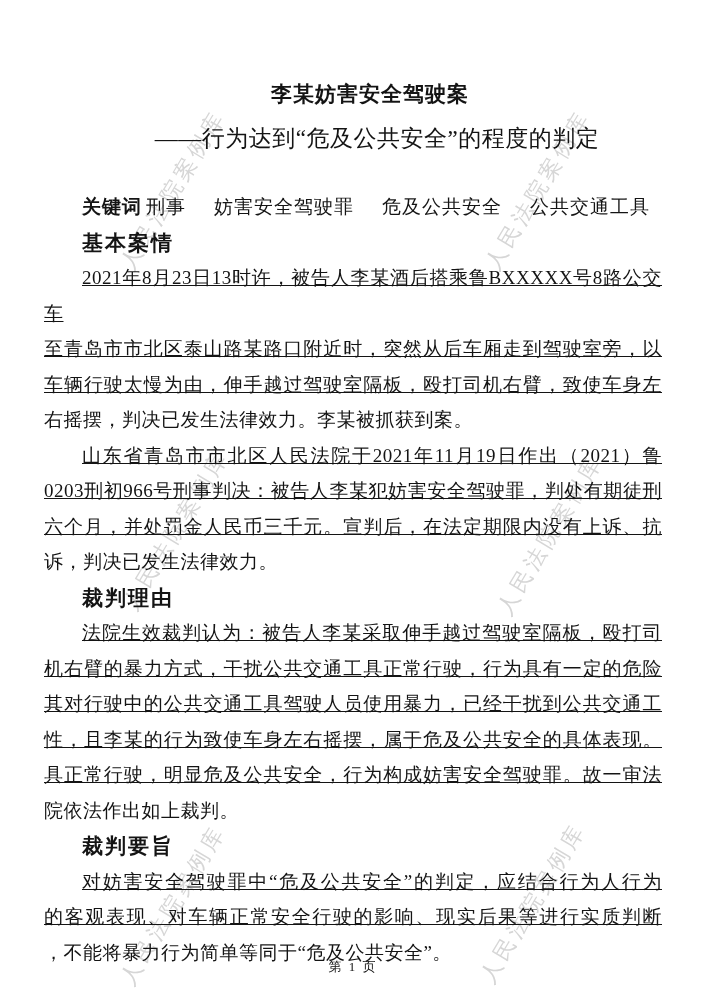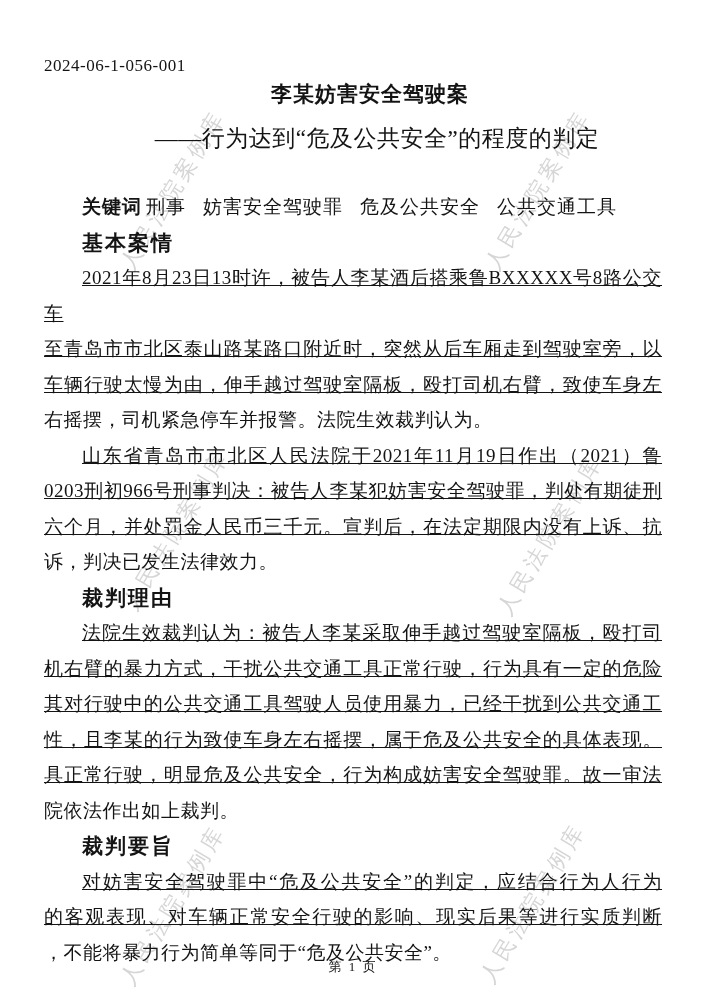--- a/index.html
+++ b/index.html
@@ -77,21 +77,21 @@
   }
   .kw-row { padding-left: 38px; }
   .kw-label {
     font-family: "Liberation Sans", "DejaVu Sans", sans-serif;
     font-weight: bold;
     font-size: 19px;
     letter-spacing: 1px;
     text-align: right;
   }
   .kw-item {
-    margin-left: 17px;
+    margin-left: 28px;
     letter-spacing: 1px;
   }
   .kw-item:first-child { margin-left: 4px; }
   .sec-heading {
     padding-left: 38px;
     font-family: "Liberation Sans", "DejaVu Sans", sans-serif;
     font-weight: bold;
     font-size: 21px;
     letter-spacing: 2px;
   }
@@ -123,33 +123,32 @@
 <div class="page">
   <div class="wm-layer" id="wmLayer">
       <span class="wm" style="left: 173px; top: 190px; color: rgb(214, 214, 214); transform: translate(-50%, -50%) rotate(-59deg);">人民法院案例库</span>
       <span class="wm" style="left: 538px; top: 190px; color: rgb(214, 214, 214); transform: translate(-50%, -50%) rotate(-59deg);">人民法院案例库</span>
       <span class="wm" style="left: 176px; top: 530px; color: rgb(214, 214, 214); transform: translate(-50%, -50%) rotate(-59deg);">人民法院案例库</span>
       <span class="wm" style="left: 550px; top: 535px; color: rgb(214, 214, 214); transform: translate(-50%, -50%) rotate(-59deg);">人民法院案例库</span>
       <span class="wm" style="left: 173px; top: 905px; color: rgb(214, 214, 214); transform: translate(-50%, -50%) rotate(-59deg);">人民法院案例库</span>
       <span class="wm" style="left: 533px; top: 903px; color: rgb(214, 214, 214); transform: translate(-50%, -50%) rotate(-59deg);">人民法院案例库</span>
     </div>
   <div class="content">
-    <div class="doc-number">2024-06-1-056-001</div>
     <h1 class="title">李某妨害安全驾驶案</h1>
     <div class="subtitle">——行为达到“危及公共安全”的程度的判定</div>
     <div class="body" id="bodyFlow">
       <div class="kw-row">
         <span class="kw-label">关键词</span><span id="kwItems"><span class="kw-item">刑事</span><span class="kw-item">妨害安全驾驶罪</span><span class="kw-item">危及公共安全</span><span class="kw-item">公共交通工具</span></span>
       </div>
     <div class="sec-heading">基本案情</div>
         <div class="para">
           <div class="line indent j">2021年8月23日13时许，被告人李某酒后搭乘鲁BXXXXX号8路公交车</div>
           <div class="line j">至青岛市市北区泰山路某路口附近时，突然从后车厢走到驾驶室旁，以</div>
           <div class="line j">车辆行驶太慢为由，伸手越过驾驶室隔板，殴打司机右臂，致使车身左</div>
-          <div class="line">右摇摆，司机紧急停车并报警。法院生效裁判认为。</div>
+          <div class="line">右摇摆，判决已发生法律效力。李某被抓获到案。</div>
         </div>
         <div class="para">
           <div class="line indent j">山东省青岛市市北区人民法院于2021年11月19日作出（2021）鲁</div>
           <div class="line j">0203刑初966号刑事判决：被告人李某犯妨害安全驾驶罪，判处有期徒刑</div>
           <div class="line j">六个月，并处罚金人民币三千元。宣判后，在法定期限内没有上诉、抗</div>
           <div class="line">诉，判决已发生法律效力。</div>
         </div>
         <div class="sec-heading">裁判理由</div>
         <div class="para">
           <div class="line indent j">法院生效裁判认为：被告人李某采取伸手越过驾驶室隔板，殴打司</div>

